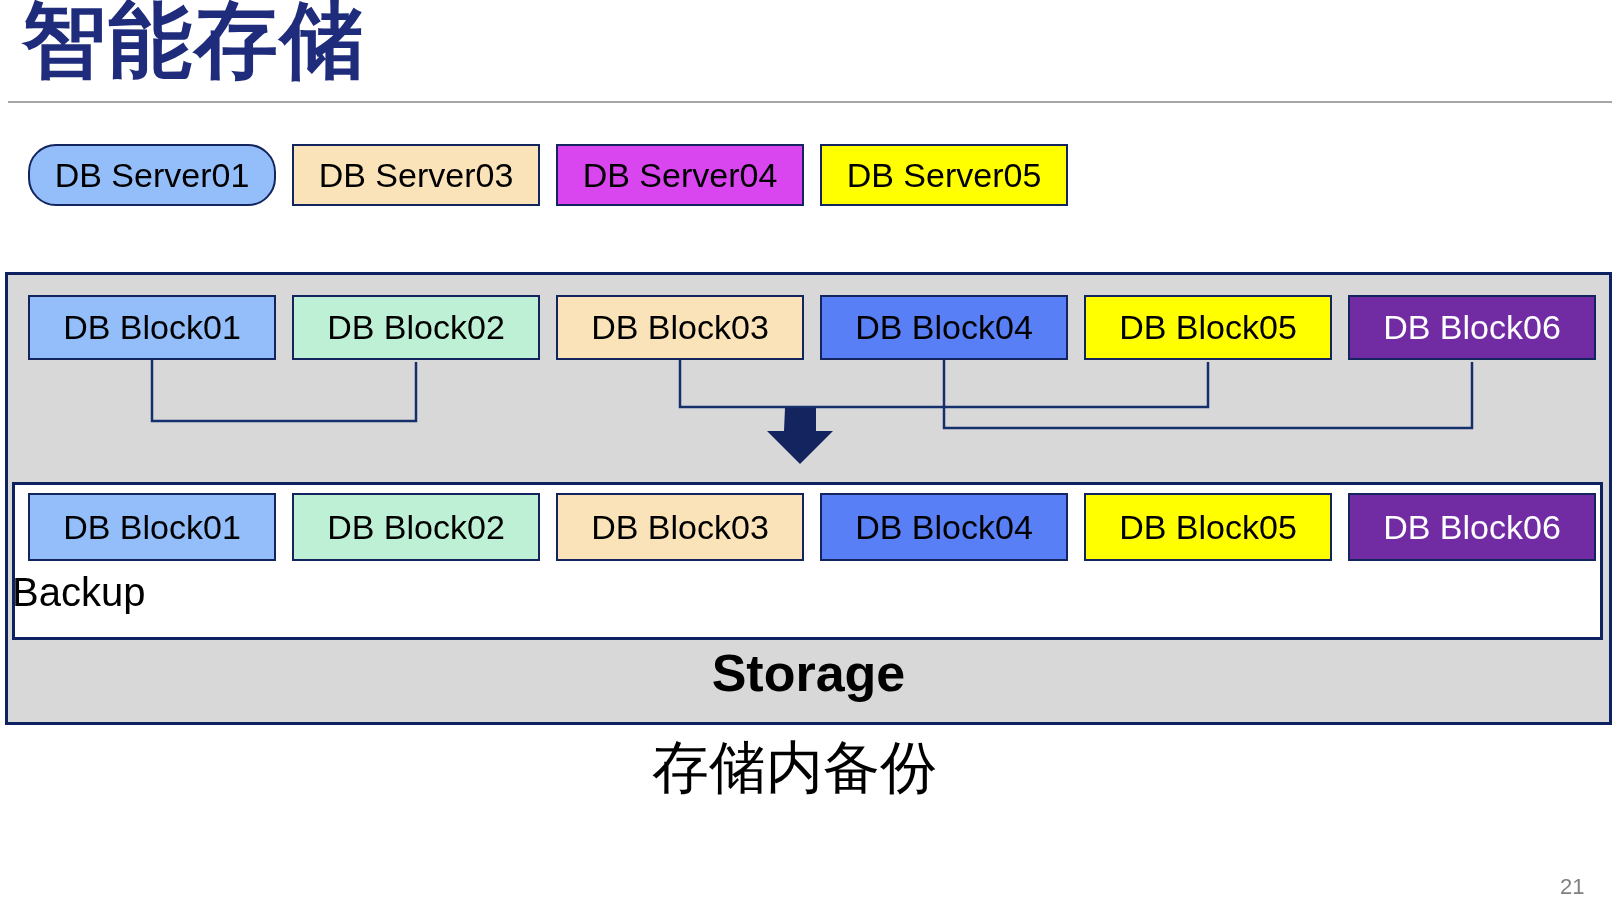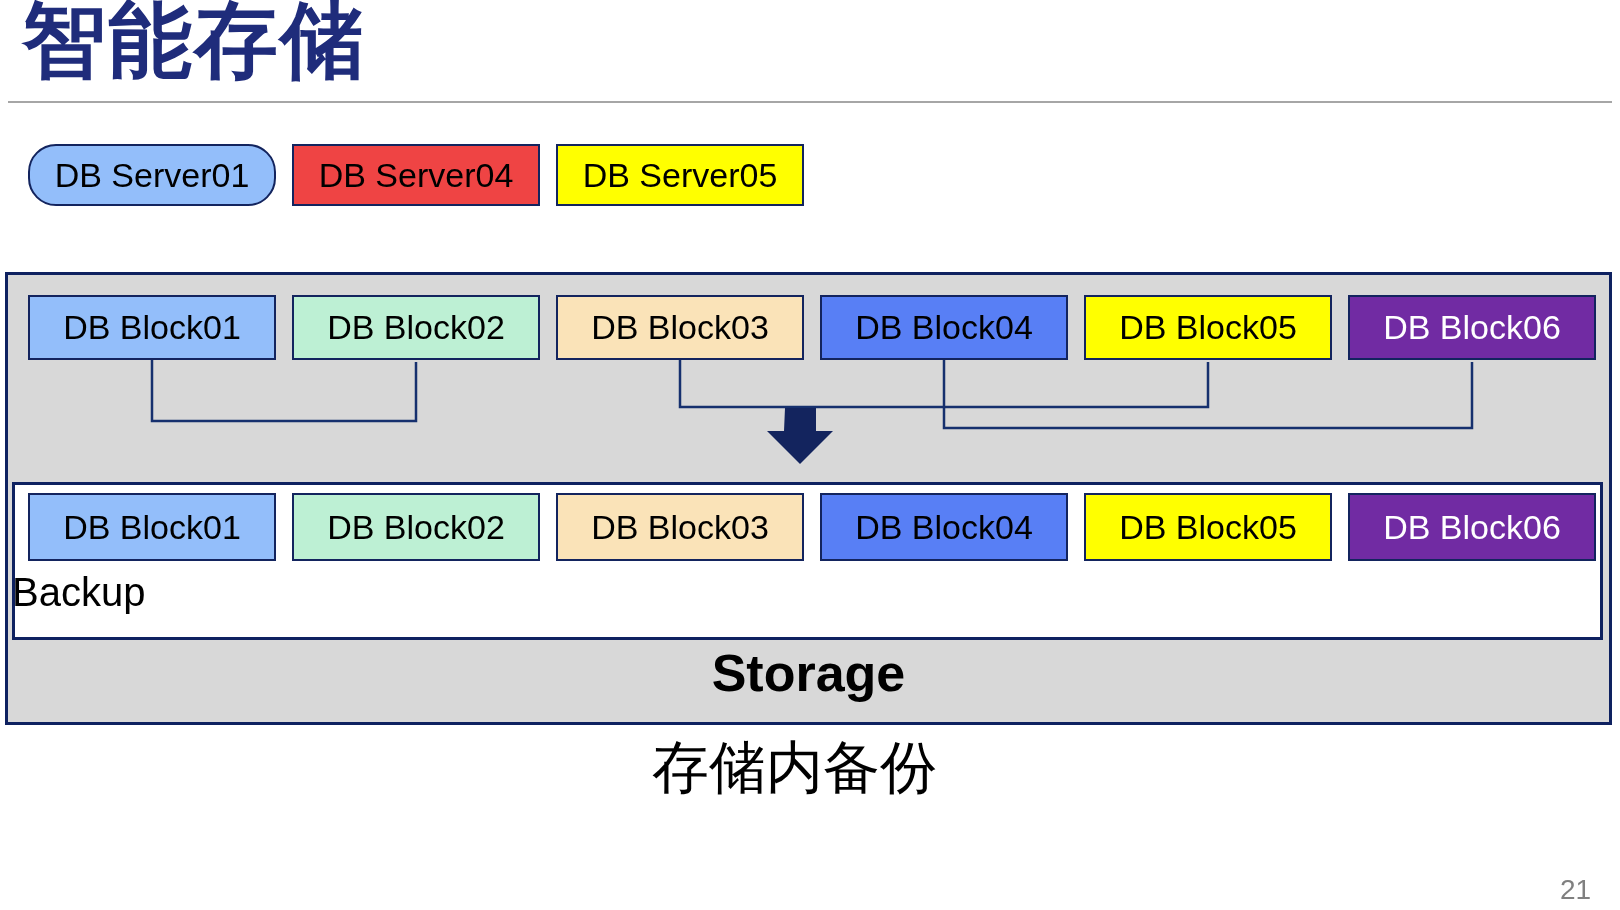--- a/index.html
+++ b/index.html
@@ -49,32 +49,33 @@
   .overlay-svg{
     position:absolute;left:0;top:0;width:1620px;height:910px;
     pointer-events:none;
   }
   .caption-block{
     position:absolute;left:652px;top:736px;
     font-size:57px;line-height:1.1;color:#000;white-space:nowrap;
   }
   .page-number{
     position:absolute;left:1560px;top:874px;
-    font-size:28px;color:#808080;
+    font-size:22px;color:#808080;
   }
 </style>
 </head>
 <body>
 
 <div class="slide-title">智能存储</div>
 <div class="title-divider"></div>
 
 <div class="box-row row-servers">
   <div class="node-box" style="background-color: rgb(147, 190, 250); color: rgb(0, 0, 0); border-radius: 28px;">DB Server01</div>
-  <div class="node-box" style="background-color: #ef4444; color: rgb(0, 0, 0); text-align: center;">DB Server04</div>
+  <div class="node-box" style="background-color: rgb(250, 227, 184); color: rgb(0, 0, 0);">DB Server03</div>
+  <div class="node-box" style="background-color: #d946ef; color: rgb(0, 0, 0); text-align: center;">DB Server04</div>
   <div class="node-box" style="background-color: rgb(255, 255, 0); color: rgb(0, 0, 0);">DB Server05</div>
 </div>
 
 <div class="storage-container"></div>
 
 <div class="box-row row-blocks-source">
   <div class="node-box" style="background-color: rgb(147, 190, 250); color: rgb(0, 0, 0);">DB Block01</div>
   <div class="node-box" style="background-color: rgb(189, 240, 212); color: rgb(0, 0, 0);">DB Block02</div>
   <div class="node-box" style="background-color: rgb(250, 227, 184); color: rgb(0, 0, 0);">DB Block03</div>
   <div class="node-box" style="background-color: rgb(88, 127, 245); color: rgb(0, 0, 0);">DB Block04</div>

